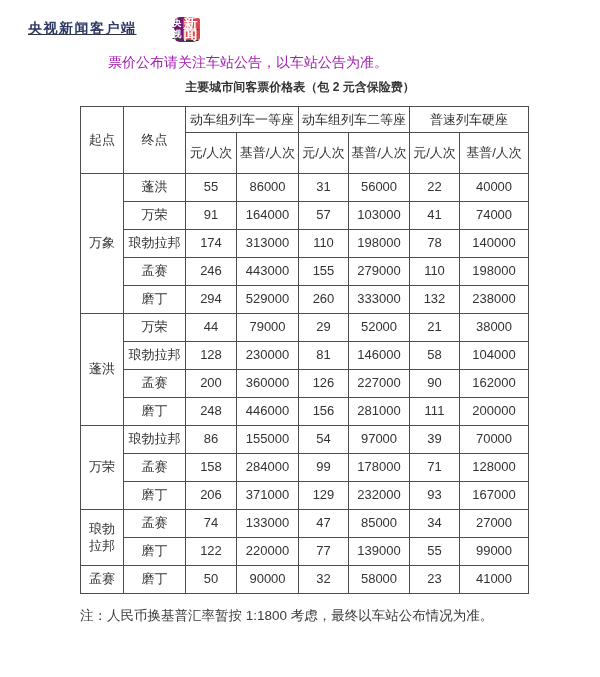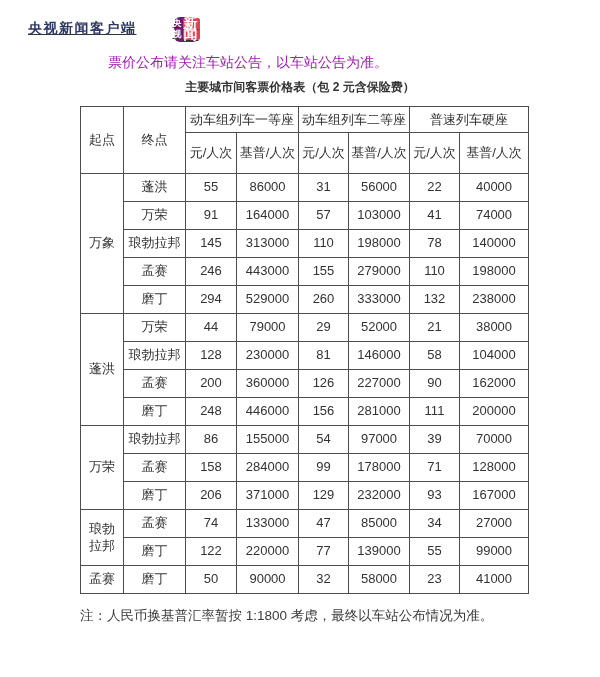--- a/index.html
+++ b/index.html
@@ -120,21 +120,21 @@
           <td>万荣</td>
           <td>91</td>
           <td>164000</td>
           <td>57</td>
           <td>103000</td>
           <td>41</td>
           <td>74000</td>
         </tr>
         <tr>
           <td>琅勃拉邦</td>
-          <td>145</td>
+          <td>174</td>
           <td>313000</td>
           <td>110</td>
           <td>198000</td>
           <td>78</td>
           <td>140000</td>
         </tr>
         <tr>
           <td>孟赛</td>
           <td>246</td>
           <td>443000</td>

